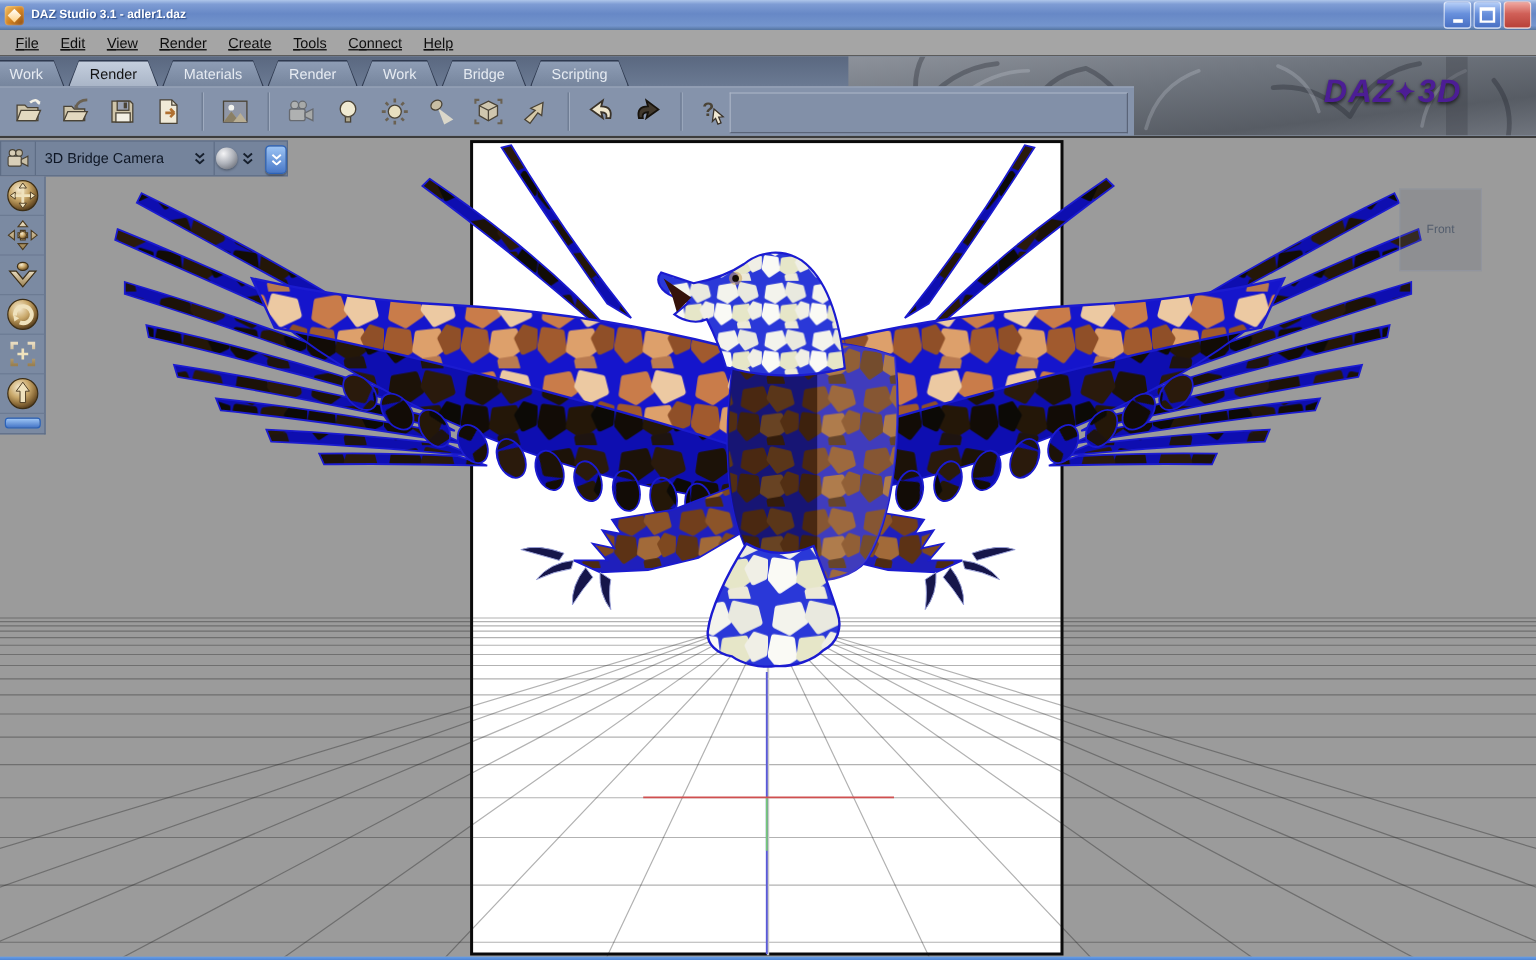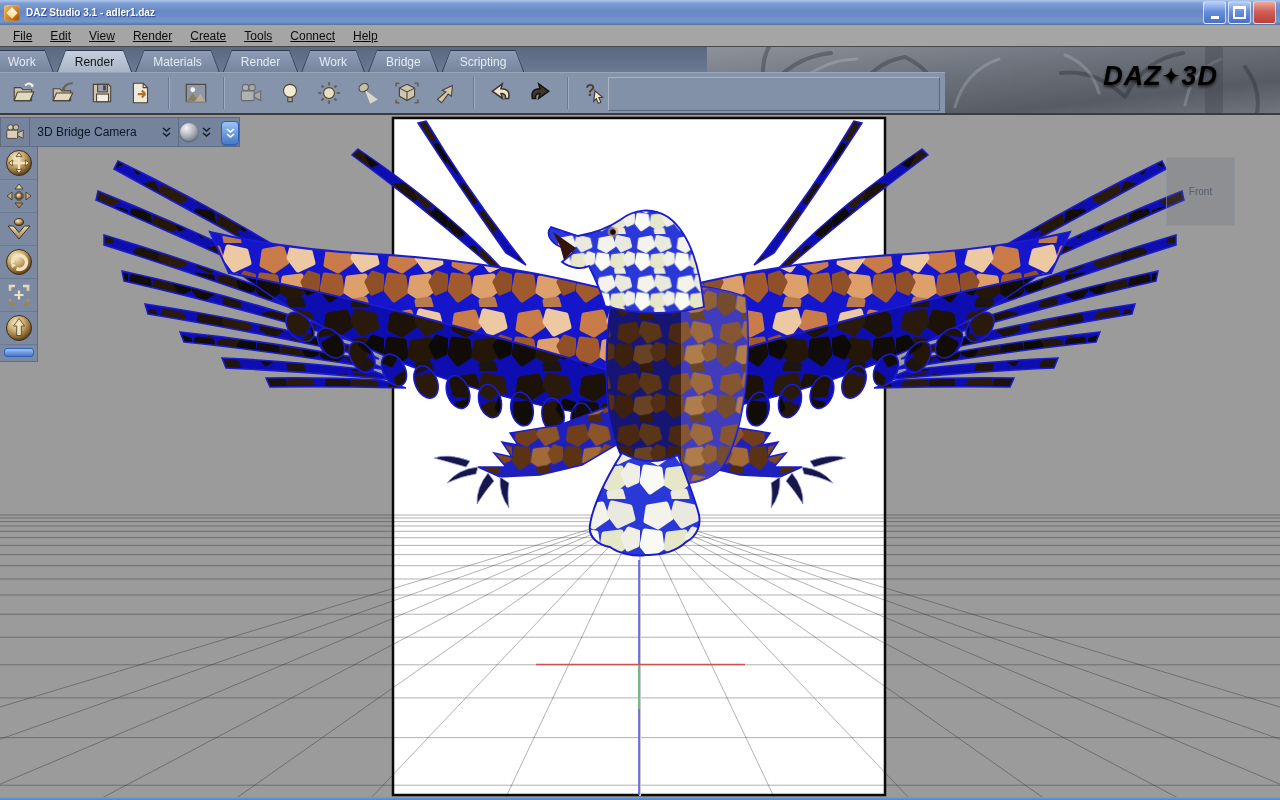--- a/index.html
+++ b/index.html
@@ -24,21 +24,21 @@
 
   
   .menubar{height:21px;background:#a5a5a5;border-bottom:1px solid #4a4a4a;display:flex;align-items:center;padding-left:4px;text-decoration:underline;}
   .menu-item{font-size:12px;color:#0d0d0d;padding:3px 9px;}
   .menu-item u{text-decoration:underline;}
 
   
   .header2{position:relative;height:66px;background:#8593ab;}
   .banner{position:absolute;left:705px;right:0;top:0;bottom:0;overflow:hidden;}
   .banner svg{display:block;width:100%;height:100%;}
-  .logo{position:absolute;right:62px;top:14px;color:#000000;font-weight:bold;font-style:italic;
+  .logo{position:absolute;right:62px;top:14px;color:#4c1d95;font-weight:bold;font-style:italic;
     font-size:27px;letter-spacing:1px;text-shadow:0 2px 3px rgba(0,0,0,.65);white-space:nowrap;}
   .logo .star{font-style:normal;font-size:20px;vertical-align:2px;margin:0 1px;}
   .tabrow{position:absolute;left:0;top:0;width:705px;height:25px;
     background:linear-gradient(180deg,#5a6880,#6b7a93);display:flex;align-items:flex-end;gap:3px;padding-left:2px;}
   .tab{clip-path:polygon(9px 0,calc(100% - 9px) 0,100% 100%,0 100%);background:#2f3a50;padding:1px 1px 0 1px;height:21px;}
   .tab:first-child{margin-left:-12px;}
   .tab>span{display:block;clip-path:polygon(8px 0,calc(100% - 8px) 0,100% 100%,0 100%);
     background:linear-gradient(#8e9db5,#76859d);padding:3px 17px 2px;font-size:12px;color:#e6ebf2;line-height:16px;height:16px;}
   .tab.active>span{background:linear-gradient(#c5cfde,#a9b5c7);color:#121212;}
   .toolbar{position:absolute;left:0;top:25px;width:945px;height:41px;background:#8593ab;

